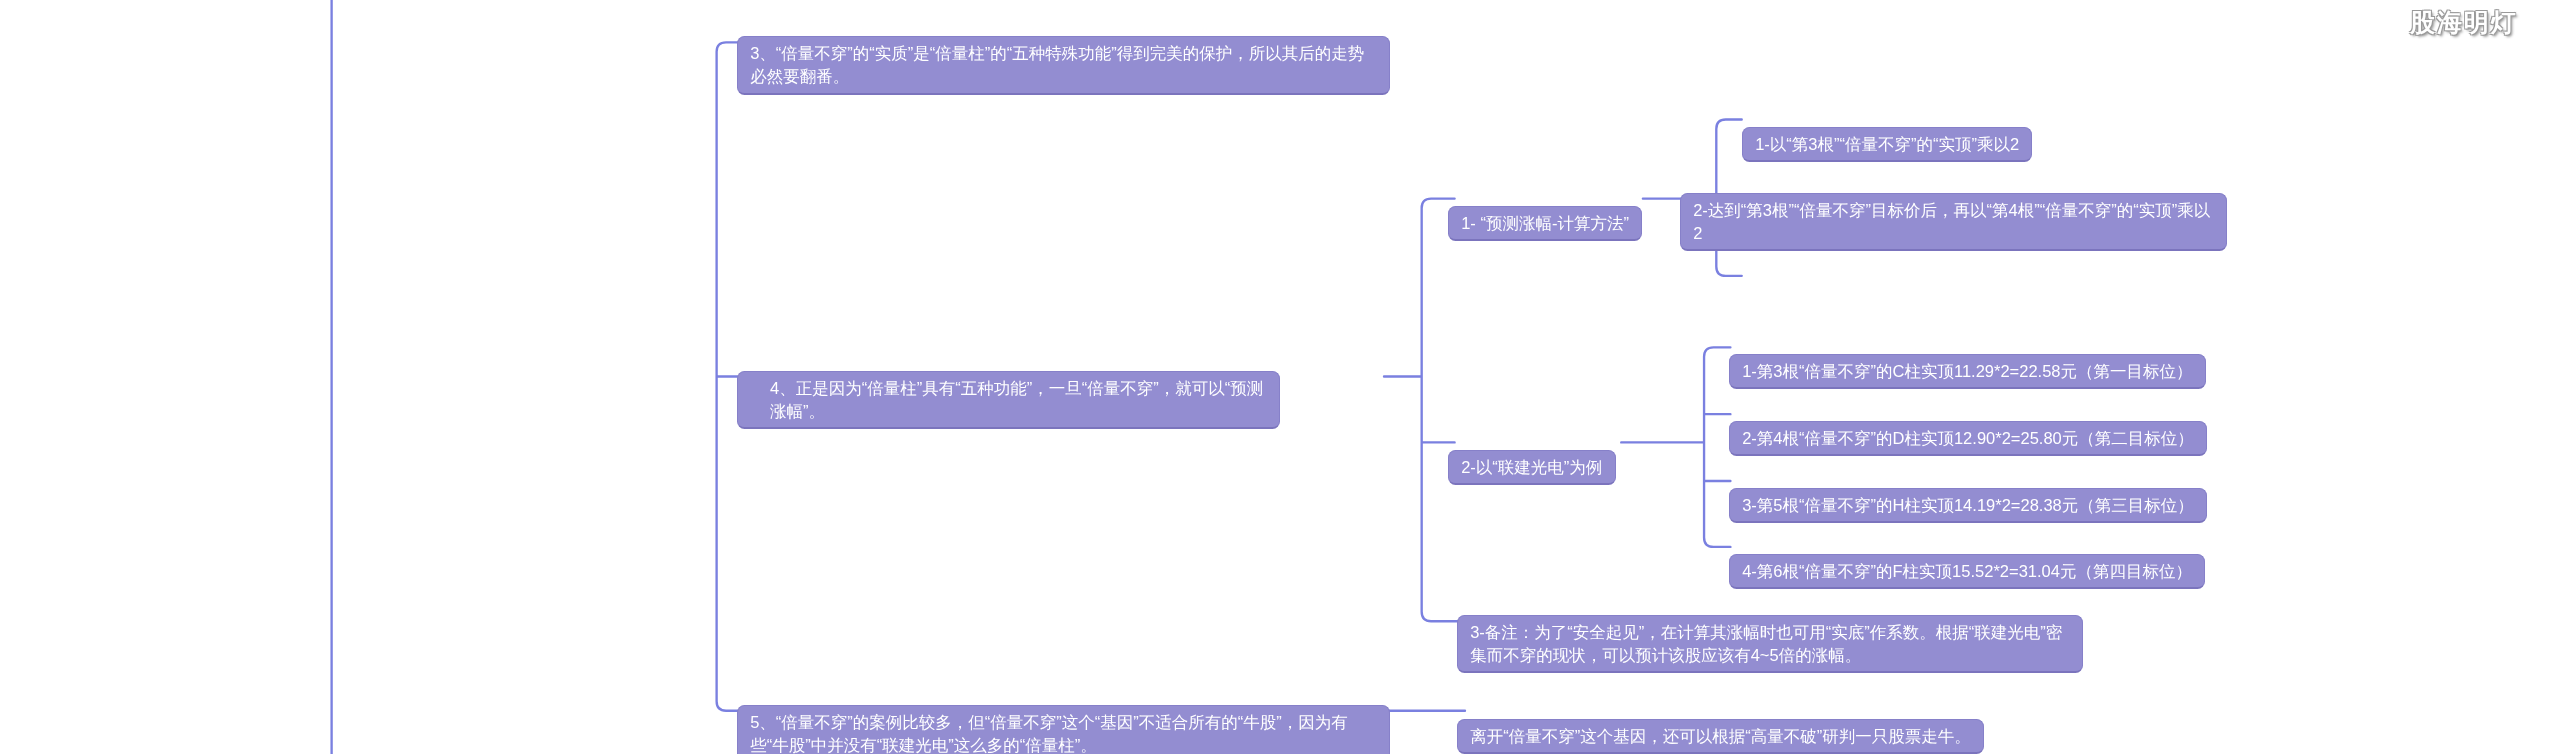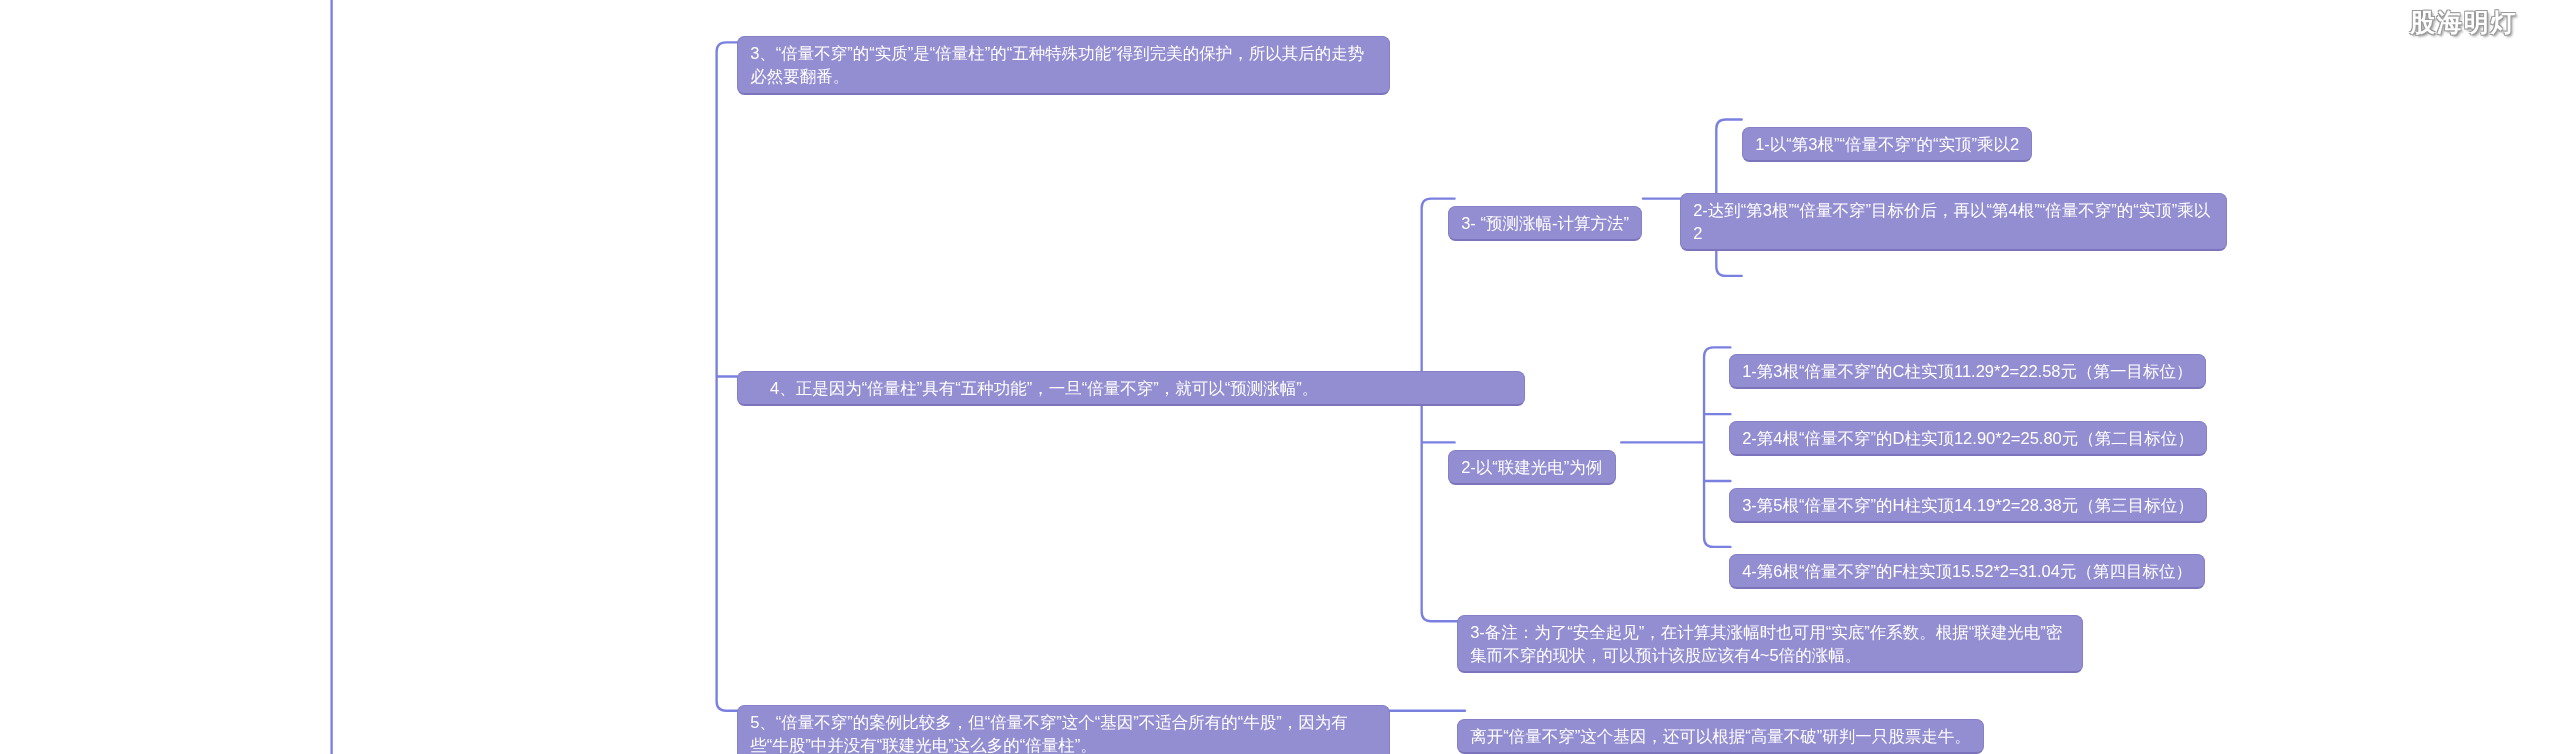--- a/index.html
+++ b/index.html
@@ -29,21 +29,21 @@
     font-size: 16.5px;
     line-height: 23.5px;
     padding: 4.7px 12.2px 3.8px 12.2px;
     text-align: left;
     cursor: default;
     margin-top: 24px;
   }
   .node.single { white-space: nowrap; }
   
   .pos-n3      { left: 737px;  top: 12.2px;  width: 653px; }
-  .pos-n4      { left: 737px;  top: 347px; width: 788px; padding-left: 32px; }
+  .pos-n4      { left: 737px;  top: 347px; width: 543px; padding-left: 32px; }
   .pos-n5      { left: 737px;  top: 681px; width: 653px; }
   .pos-calc    { left: 1448px; top: 182px; }
   .pos-example { left: 1448px; top: 426px; }
   .pos-note    { left: 1457px; top: 591px; width: 626px; }
   .pos-step1   { left: 1742px; top: 103px; }
   .pos-step2   { left: 1680px; top: 169px; width: 547px; }
   .pos-step3   { left: 1742px; top: 259px; }
   .pos-target1 { left: 1729px; top: 330px; }
   .pos-target2 { left: 1729px; top: 397px; }
   .pos-target3 { left: 1729px; top: 464px; }
@@ -80,21 +80,21 @@
 
     <path d="M1722 470 H1810 M1838 369 H1820 Q1810 369 1810 379 V571 Q1810 581 1820 581 H1838 M1810 440 H1838 M1810 511 H1838"></path>
 
     <path d="M1470 755 H1556"></path>
   </svg>
 
   <div class="node pos-n3">3、“倍量不穿”的“实质”是“倍量柱”的“五种特殊功能”得到完美的保护，所以其后的走势必然要翻番。</div>
 
   <div class="node pos-n4">4、正是因为“倍量柱”具有“五种功能”，一旦“倍量不穿”，就可以“预测涨幅”。</div>
 
-  <div class="node single pos-calc">3- “预测涨幅-计算方法”</div>
+  <div class="node single pos-calc">1- “预测涨幅-计算方法”</div>
 
   <div class="node single pos-step1">1-以“第3根”“倍量不穿”的“实顶”乘以2</div>
 
   <div class="node pos-step2">2-达到“第3根”“倍量不穿”目标价后，再以“第4根”“倍量不穿”的“实顶”乘以2</div>
 
 
   <div class="node single pos-example">2-以“联建光电”为例</div>
 
   <div class="node single pos-target1">1-第3根“倍量不穿”的C柱实顶11.29*2=22.58元（第一目标位）</div>
 

